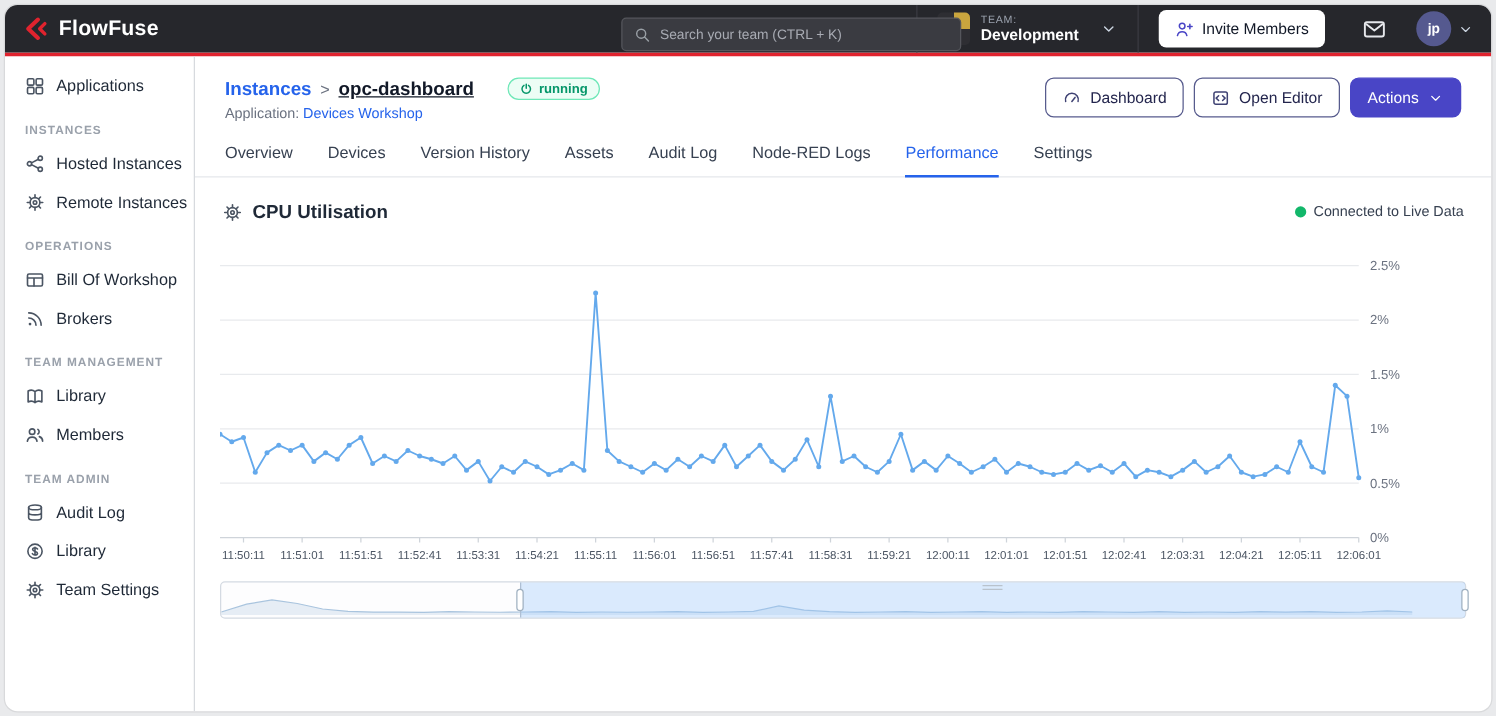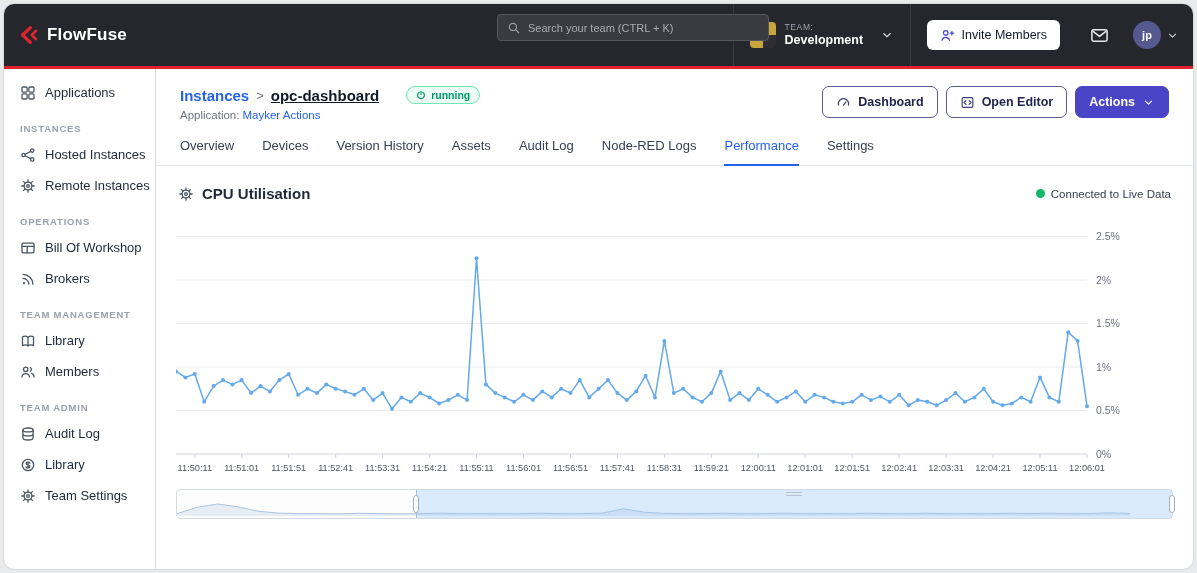--- a/index.html
+++ b/index.html
@@ -3,21 +3,21 @@
 <meta charset="utf-8">
 <style>
   * { margin:0; padding:0; box-sizing:border-box; }
   html,body { width:1197px; height:573px; overflow:hidden; background:#e9eaec;
               font-family:"Liberation Sans", sans-serif; }
   .screen { position:absolute; left:4px; top:4px; right:4px; bottom:4px; background:#fff;
             border-radius:10px; overflow:hidden; box-shadow:0 0 0 1px rgba(0,0,0,.07);
             display:flex; flex-direction:column; }
 
   
-  .topbar { height:62px; background:#26272c; display:flex; align-items:center;
+  .topbar { height:38px; background:#26272c; display:flex; align-items:center;
             padding:0 14px; color:#fff; position:relative; flex-shrink:0; }
   .brand { display:flex; align-items:center; gap:7px; cursor:pointer; }
   .brand-name { font-size:17px; font-weight:700; letter-spacing:.2px; }
   .searchbox { position:absolute; left:493px; top:10px; width:272px; height:27px;
                background:#3a3b41; border:1px solid #55565c; border-radius:4px;
                display:flex; align-items:center; gap:7px; padding:0 9px; }
   .searchbox svg { flex-shrink:0; }
   .search-input { background:transparent; border:none; outline:none; color:#e5e7eb;
                   font-size:11px; width:100%; font-family:inherit; }
   .search-input::placeholder { color:#a8abb3; }
@@ -57,21 +57,21 @@
   .bc-sep { color:#6b7280; font-size:13px; }
   .bc-name { color:#111827; font-weight:700;text-decoration:underline; }
   .badge { display:inline-flex; align-items:center; gap:5px; margin-left:20px;
            border:1px solid #6ee7b7; background:#ecfdf5; color:#059669;
            font-size:10.5px; font-weight:600; padding:2px 9px; border-radius:999px; }
   .badge svg { color:#059669; }
   .app-line { margin-top:5px; font-size:11.5px; color:#6b7280; }
   .app-link { color:#2563EB; cursor:pointer; margin-left:3px; }
   .head-actions { display:flex; gap:8px; align-items:flex-start; }
   .btn { display:flex; align-items:center; gap:7px; height:32px; padding:0 13px;
-         border-radius:7px; font-family:inherit; font-size:12.5px; font-weight:700; cursor:pointer; }
+         border-radius:7px; font-family:inherit; font-size:12.5px; font-weight:400; cursor:pointer; }
   .btn.outline { background:#fff; border:1px solid #575b8d; color:#23254d; }
   .btn.outline svg { color:#3f4273; }
   .btn.primary { background:#4945C6; border:1px solid #4945C6; color:#fff; }
 
   
   .tabs { display:flex; gap:28px; padding:17px 24px 0; border-bottom:1px solid #e5e7eb; }
   .tab { font-size:13px; color:#374151; padding-bottom:11px; cursor:pointer; white-space:nowrap; }
   .tab.active { color:#2563EB; font-weight:500; border-bottom:2px solid #2563EB; margin-bottom:-1px; }
 
   
@@ -250,21 +250,21 @@
             <span class="bc-sep">&gt;</span>
             <span class="bc-name">opc-dashboard</span>
             <span class="badge">
               <svg class="ic" width="10" height="10" viewBox="0 0 10 10" style="stroke-width:1.2">
                 <path d="M5 1.4v3.2M3.2 2.3a3.4 3.4 0 1 0 3.6 0"></path>
               </svg>
               <span>running</span>
             </span>
           </div>
           <div class="app-line">
-            <span>Application:</span><span class="app-link">Mayker Actions</span>
+            <span>Application:</span><span class="app-link">Devices Workshop</span>
           </div>
         </div>
         <div class="head-actions">
           <button class="btn outline">
             <svg class="ic" width="15" height="15" viewBox="0 0 16 16">
               <path d="M2.7 10.8a5.5 5.5 0 1 1 10.6 0"></path>
                 <path d="M8 10.8l2.7-3.4"></path>
             </svg>
             <span>Dashboard</span>
           </button>

